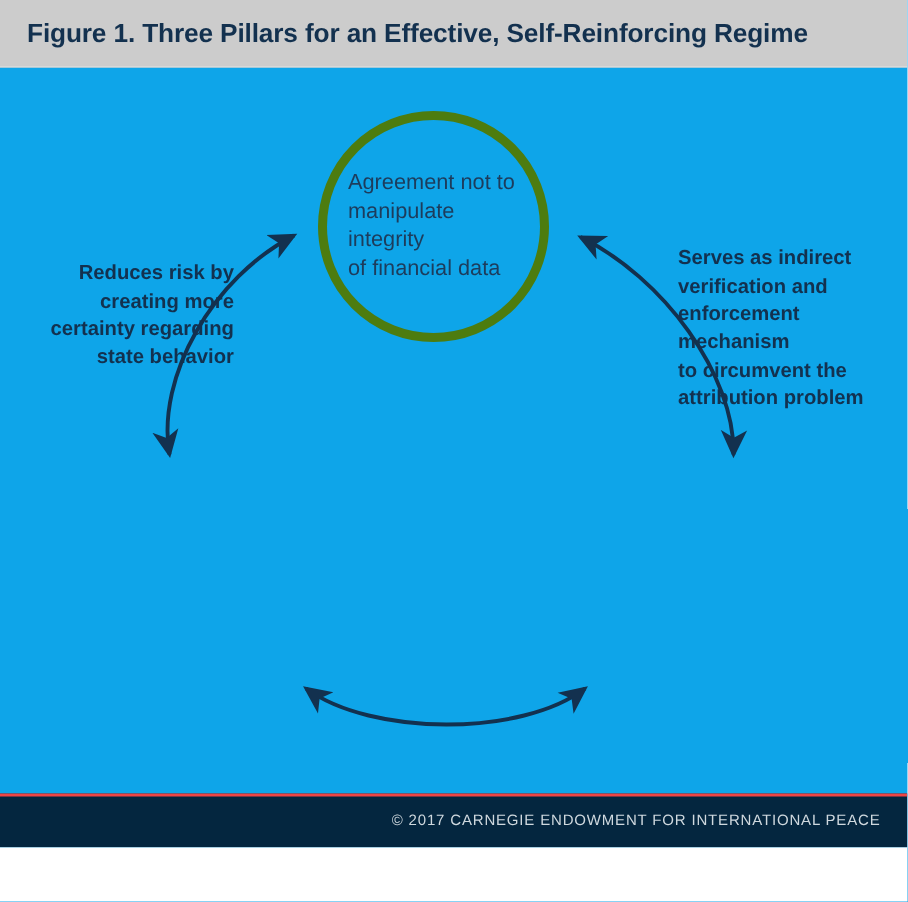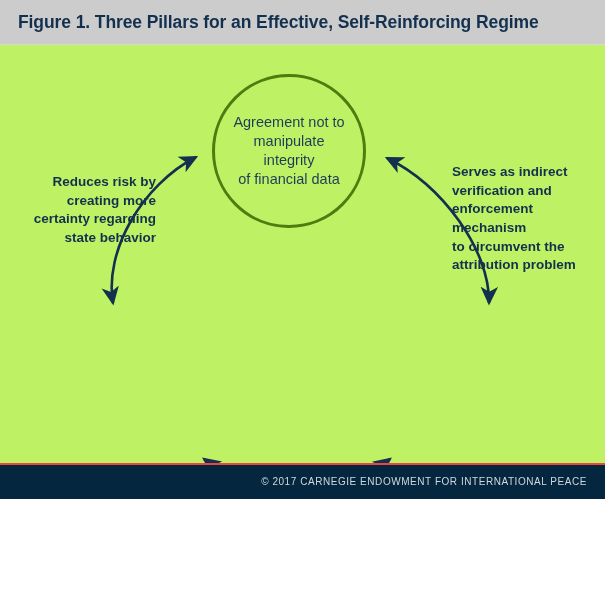--- a/index.html
+++ b/index.html
@@ -6,22 +6,22 @@
     margin: 0;
     padding: 0;
     background: #ffffff;
   }
   body {
     font-family: "Liberation Sans", sans-serif;
   }
   .figure-frame {
     position: relative;
     width: 605px;
-    height: 499px;
-    background: #bef264;
+    height: 565px;
+    background: #0ea5e9;
     overflow: hidden;
     box-sizing: border-box;
   }
   
   .figure-header {
     position: absolute;
     left: 0;
     top: 0;
     width: 605px;
     height: 45px;
@@ -48,27 +48,27 @@
     height: 520px;
   }
   .diagram svg {
     position: absolute;
     left: 0;
     top: 0;
   }
   
   .node {
     position: absolute;
-    border: 3px solid #4d7c0f;
+    border: 6px solid #4d7c0f;
     border-radius: 50%;
     box-sizing: border-box;
     display: flex;
     align-items: center;
     justify-content: center;
-    text-align: center;
+    text-align: left;
   }
   .node-text {
     color: #1d3c5c;
     font-size: 14.5px;
     line-height: 1.32;
     font-weight: normal;
     padding: 0 14px;
     white-space: pre-line;
   }
   #node-top {

